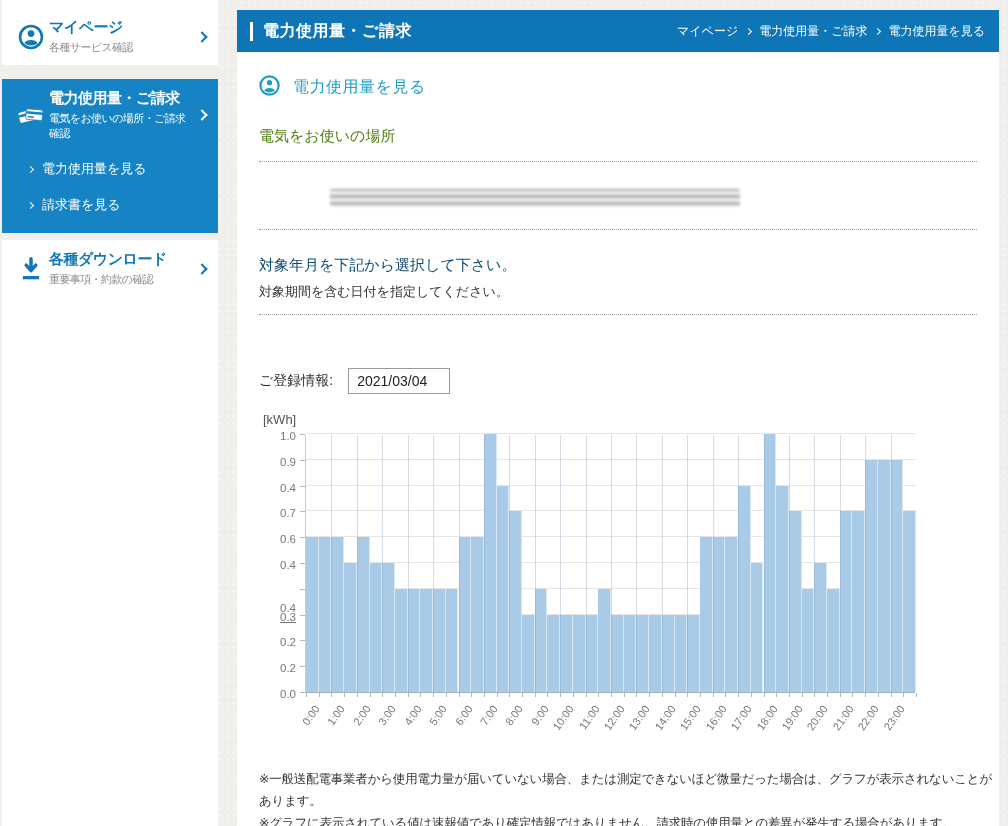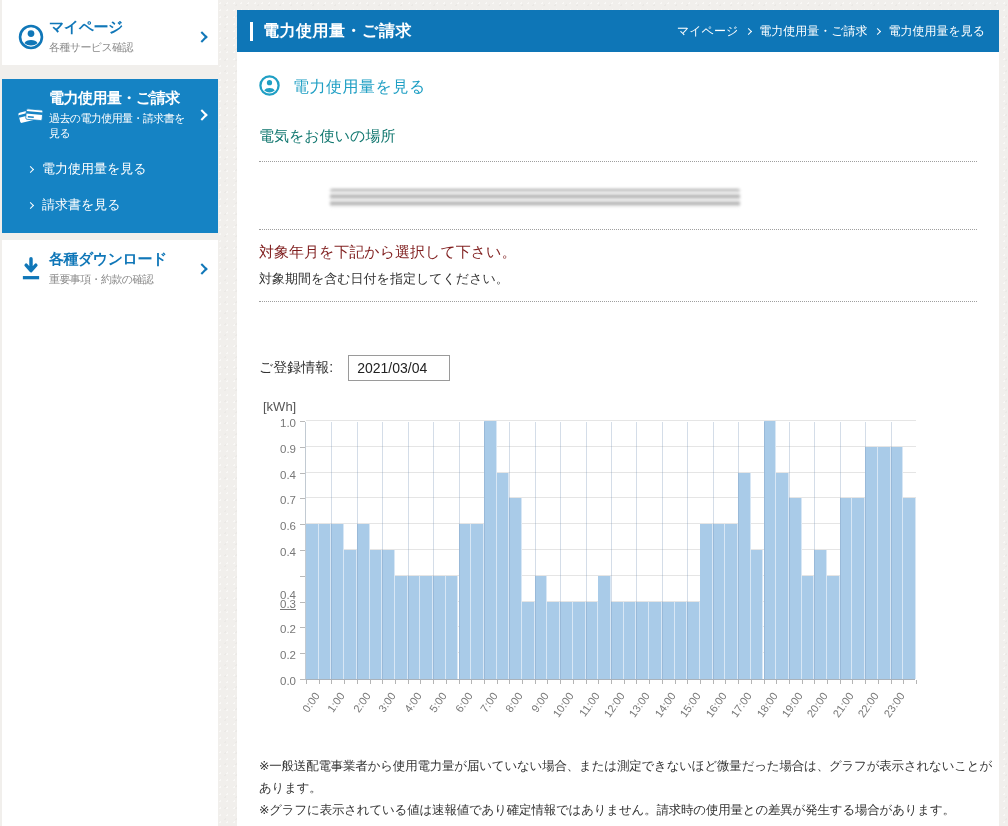--- a/index.html
+++ b/index.html
@@ -32,27 +32,27 @@
   .sb-subitem { display:flex; align-items:center; gap:9px; padding:9px 6px 9px 26px; color:#fff; font-size:13px; cursor:pointer; }
   
   .main { position:absolute; left:237px; top:0; width:762px; height:826px; }
   .topbar { margin-top:10px; height:42px; background:#0e76b7; display:flex; align-items:center; padding:0 14px 0 13px; }
   .accent { width:3px; height:19px; background:#fff; margin-right:10px; }
   .topbar-title { color:#fff; font-size:16px; font-weight:bold; letter-spacing:0.5px; }
   .crumbs { margin-left:auto; display:flex; align-items:center; gap:8px; color:#fff; font-size:12px; }
   .panel { background:#fff; height:774px; padding:0 22px; overflow:hidden; }
   .page-head { padding-top:23px; display:flex; align-items:center; gap:13px; }
   .page-head-txt { font-size:16px; color:#1f9fc4; letter-spacing:0.5px; }
-  .loc-head { margin-top:27px; font-size:15px; color:#0f766e; }
+  .loc-head { margin-top:27px; font-size:15px; color:#4d7c0f; }
   .dotted { border-bottom:1px dotted #9f9f9f; }
   .d1 { margin-top:15px; } .d2 { margin-top:21px; } .d3 { margin-top:13px; }
   .blur-strip { margin:27px 0 0 71px; width:410px; height:19px; border-radius:2px; filter:blur(1.6px); opacity:.75;
     background:repeating-linear-gradient(180deg, rgba(70,70,70,.65) 0 2px, rgba(210,210,210,.25) 2px 5px, rgba(120,120,120,.5) 5px 7px);
   }
-  .sel-head { margin-top:13px; font-size:15px; color:#7f1d1d; }
+  .sel-head { margin-top:26px; font-size:15px; color:#0c4a6e; }
   .sel-sub { margin-top:8px; font-size:13px; color:#333; }
   .form-row { margin-top:53px; display:flex; align-items:center; font-size:14px; }
   .date-input { margin-left:15px; width:102px; height:26px; border:1px solid #9a9a9a; font-size:14px; padding:0 8px; color:#222; font-family:inherit; background:#fff; }
   .fmt-group { margin-left:auto; display:flex; align-items:center; gap:6px; }
   .selectbox { display:flex; align-items:center; gap:7px; border:1px solid #8a8a8a; border-radius:2px; padding:4px 8px 4px 9px; font-size:13.5px; color:#222; background:#fff; cursor:pointer; }
   .vchev { display:inline-block; width:7px; height:7px; border-left:2px solid #333; border-bottom:2px solid #333; transform:rotate(-45deg); margin-top:-3px; }
   
   .chart-wrap { margin-top:18px; }
   .kwh { font-size:13px; color:#555; margin-left:4px; }
   .plot-row { display:flex; margin-top:8px; }
@@ -103,21 +103,21 @@
           </g>
           <g transform="rotate(5 18 13)">
             <rect x="9" y="7.5" width="16.5" height="10.5" rx="1.5" fill="#fff" stroke="#1583c4" stroke-width="0.8"></rect>
             <rect x="9" y="9.8" width="16.5" height="2.6" fill="#1583c4"></rect>
             <rect x="11" y="14.5" width="6" height="1.6" fill="#1583c4"></rect>
           </g>
         </svg>
       </span>
       <span class="sb-text">
         <div class="sb-title">電力使用量・ご請求</div>
-        <div class="sb-sub">過去の電力使用量・請求書を見る</div>
+        <div class="sb-sub">電気をお使いの場所・ご請求確認</div>
       </span>
       <span class="sb-chev">
           <i class="chev w"></i>
         </span>
     </div>
     <div class="sb-subitem">
       <i class="chev b"></i>
       <span>電力使用量を見る</span>
     </div>
     <div class="sb-subitem">

